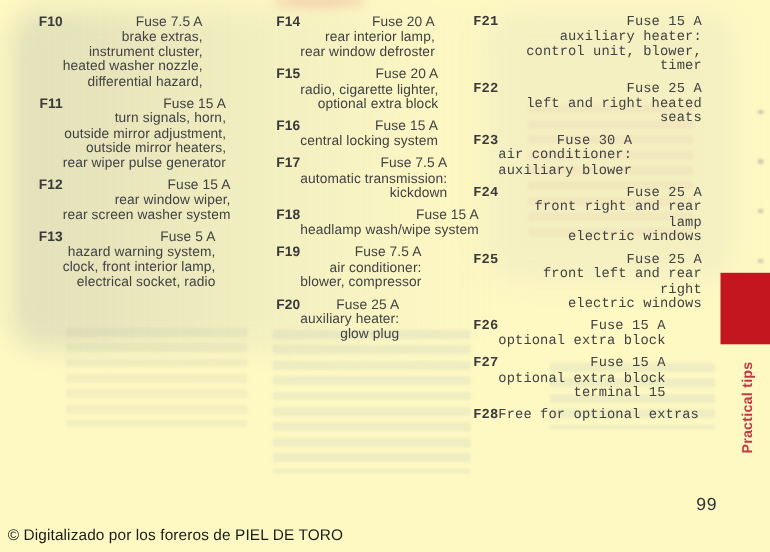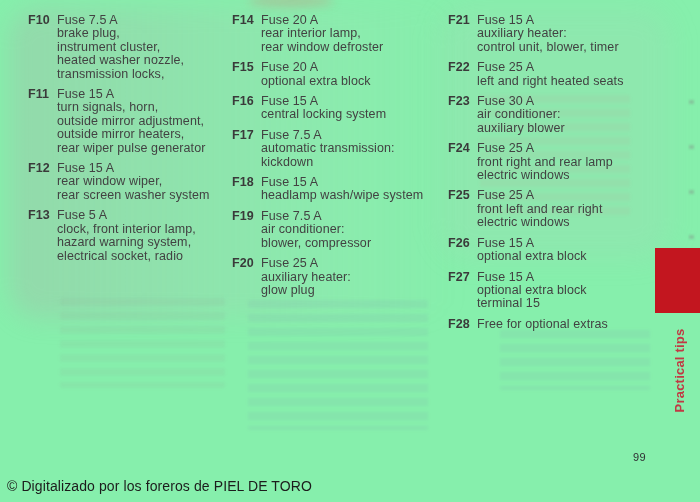--- a/index.html
+++ b/index.html
@@ -1,19 +1,20 @@
 <!DOCTYPE html>
 <html><head>
 <meta charset="utf-8">
 <style>
   html,body{margin:0;padding:0;}
   body{width:700px;height:502px;font-family:"Liberation Sans",sans-serif;}
   .page{
     position:relative;width:700px;height:502px;overflow:hidden;
-    background:#86efac;
+    background:#fef9c3;
+    text-align:right;
   }
   
   .wash-left{
     position:absolute;left:10px;top:8px;width:450px;height:310px;
     background:linear-gradient(to right, rgba(172,176,169,0.34), rgba(196,200,196,0.10) 70%, rgba(200,204,200,0) 100%);
     filter:blur(12px);border-radius:30px;
   }
   .wash-mid{
     position:absolute;left:440px;top:8px;width:230px;height:250px;
     background:rgba(190,194,190,0.14);filter:blur(14px);border-radius:30px;
@@ -31,41 +32,41 @@
   .ghost.pink{background:repeating-linear-gradient(to bottom, rgba(205,140,140,0.16) 0 8px, rgba(0,0,0,0) 8px 14px);}
   .ghost-dots{
     position:absolute;left:689px;top:100px;width:5px;height:150px;
     background:repeating-linear-gradient(to bottom, rgba(130,130,130,0.35) 0 4px, rgba(0,0,0,0) 4px 45px);
     filter:blur(1px);
   }
   
   .columns{position:absolute;left:0;top:14px;width:700px;}
   .fcol{position:absolute;top:0;}
   .fcol.c1{left:28px;width:206px;}
-  .fcol.c2{left:232px;width:206px;}
-  .fcol.c3{left:448px;width:214px;}
+  .fcol.c2{left:244px;width:206px;}
+  .fcol.c3{left:424px;width:214px;font-family:Liberation Mono, monospace;}
   .entry{display:flex;margin-bottom:7px;}
   .fid{
     flex:0 0 29px;font-weight:700;font-size:12.5px;line-height:13.4px;color:#3a3a3a;
     letter-spacing:.1px;
   }
   .etext{font-size:12.5px;line-height:13.4px;color:#424242;letter-spacing:.1px;}
   
   .tab-block{
     position:absolute;left:655px;top:248px;width:45px;height:65px;
     background:#c3161f;
   }
   .tab-label{
     position:absolute;left:629px;top:362px;width:100px;height:17px;
     display:flex;align-items:center;justify-content:center;
     transform:rotate(-90deg);
     color:#c03a44;font-weight:700;font-size:13px;white-space:nowrap;letter-spacing:.2px;
   }
   .page-number{
-    position:absolute;left:633px;top:451px;font-size:11px;color:#2f2f33;letter-spacing:.5px;
+    position:absolute;left:633px;top:451px;font-size:16px;color:#2f2f33;letter-spacing:.5px;
   }
   .watermark{
     position:absolute;left:7px;top:478px;font-size:14px;color:#1c1c1c;letter-spacing:.1px;
   }
 </style>
 </head>
 <body>
 
 <div class="page">
 
@@ -78,24 +79,24 @@
   <div class="ghost blue" style="left:500px;top:330px;width:150px;height:60px;"></div>
   <div class="ghost pink" style="left:480px;top:95px;width:150px;height:120px;"></div>
   <div class="ghost-dots"></div>
 
   <div class="columns">
     <div class="fcol c1">
         <div class="entry">
           <span class="fid">F10</span>
           <div class="etext">
             <div>Fuse 7.5 A</div>
-            <div>brake plug,</div>
+            <div>brake extras,</div>
             <div>instrument cluster,</div>
             <div>heated washer nozzle,</div>
-            <div>transmission locks,</div>
+            <div>differential hazard,</div>
           </div>
         </div>
         <div class="entry">
           <span class="fid">F11</span>
           <div class="etext">
             <div>Fuse 15 A</div>
             <div>turn signals, horn,</div>
             <div>outside mirror adjustment,</div>
             <div>outside mirror heaters,</div>
             <div>rear wiper pulse generator</div>
@@ -106,39 +107,40 @@
           <div class="etext">
             <div>Fuse 15 A</div>
             <div>rear window wiper,</div>
             <div>rear screen washer system</div>
           </div>
         </div>
         <div class="entry">
           <span class="fid">F13</span>
           <div class="etext">
             <div>Fuse 5 A</div>
+            <div>hazard warning system,</div>
             <div>clock, front interior lamp,</div>
-            <div>hazard warning system,</div>
             <div>electrical socket, radio</div>
           </div>
         </div>
       </div>
     <div class="fcol c2">
         <div class="entry">
           <span class="fid">F14</span>
           <div class="etext">
             <div>Fuse 20 A</div>
             <div>rear interior lamp,</div>
             <div>rear window defroster</div>
           </div>
         </div>
         <div class="entry">
           <span class="fid">F15</span>
           <div class="etext">
             <div>Fuse 20 A</div>
+            <div>radio, cigarette lighter,</div>
             <div>optional extra block</div>
           </div>
         </div>
         <div class="entry">
           <span class="fid">F16</span>
           <div class="etext">
             <div>Fuse 15 A</div>
             <div>central locking system</div>
           </div>
         </div>

